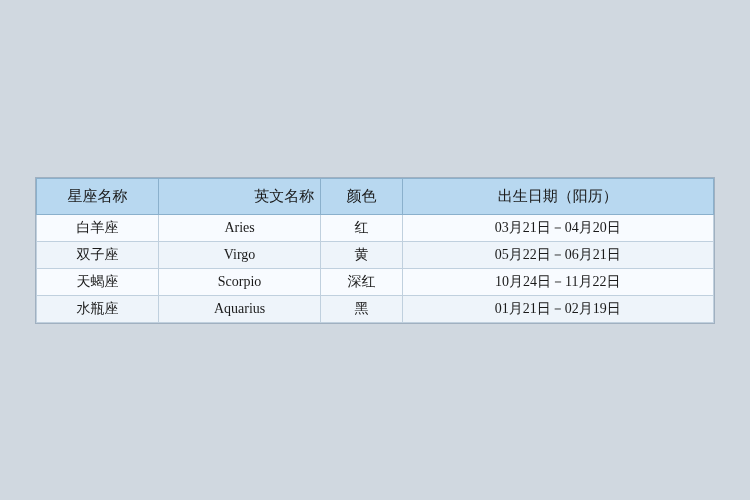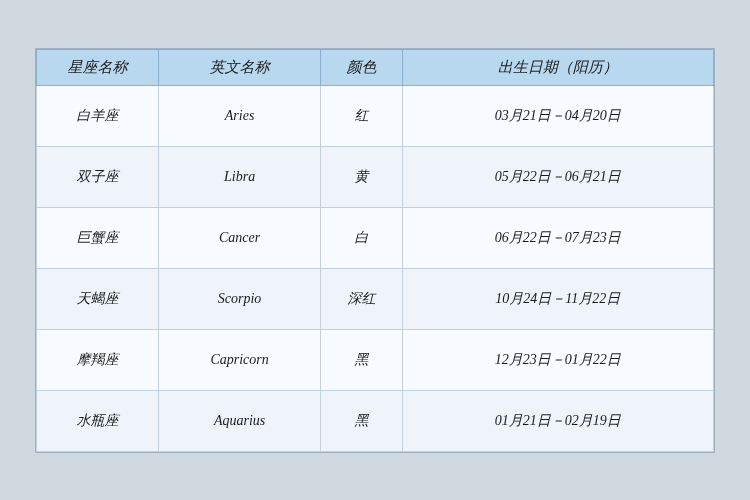--- a/index.html
+++ b/index.html
@@ -20,21 +20,20 @@
 
     .table-container {
       background-color: #f0f4f8;
       border: 1px solid #a0b0c0;
       width: 680px;
     }
 
     table {
       width: 100%;
       border-collapse: collapse;
-      font-style: italic;
     }
 
     thead tr {
       background-color: #b8d8f0;
     }
 
     thead th {
       border: 1px solid #8ab0cc;
       padding: 8px 6px;
       text-align: center;
@@ -46,28 +45,28 @@
     tbody tr {
       background-color: #f8fbff;
     }
 
     tbody tr:nth-child(even) {
       background-color: #eef4fa;
     }
 
     tbody td {
       border: 1px solid #c0d0de;
-      padding: 21px 6px;
+      padding: 4px 6px;
       text-align: center;
       font-size: 14px;
       color: #1a1a1a;
     }
 
     .col-chinese { width: 18%; }
-    .col-english { width: 24%; }
+    .col-english { width: 24%; text-align: right; }
     .col-color   { width: 12%; }
     .col-date    { width: 46%; }
   </style>
 </head>
 <body>
 
 <div class="table-container">
   <table>
     <thead>
       <tr>
@@ -79,41 +78,29 @@
     </thead>
     <tbody id="table-body">
     <tr>
           <td>白羊座</td>
           <td>Aries</td>
           <td>红</td>
           <td>03月21日－04月20日</td>
         </tr>
         <tr>
           <td>双子座</td>
-          <td>Libra</td>
+          <td>Virgo</td>
           <td>黄</td>
           <td>05月22日－06月21日</td>
-        </tr>
-        <tr>
-          <td>巨蟹座</td>
-          <td>Cancer</td>
-          <td>白</td>
-          <td>06月22日－07月23日</td>
         </tr>
         <tr>
           <td>天蝎座</td>
           <td>Scorpio</td>
           <td>深红</td>
           <td>10月24日－11月22日</td>
-        </tr>
-        <tr>
-          <td>摩羯座</td>
-          <td>Capricorn</td>
-          <td>黑</td>
-          <td>12月23日－01月22日</td>
         </tr>
         <tr>
           <td>水瓶座</td>
           <td>Aquarius</td>
           <td>黑</td>
           <td>01月21日－02月19日</td>
         </tr>
       </tbody>
   </table>
 </div>

